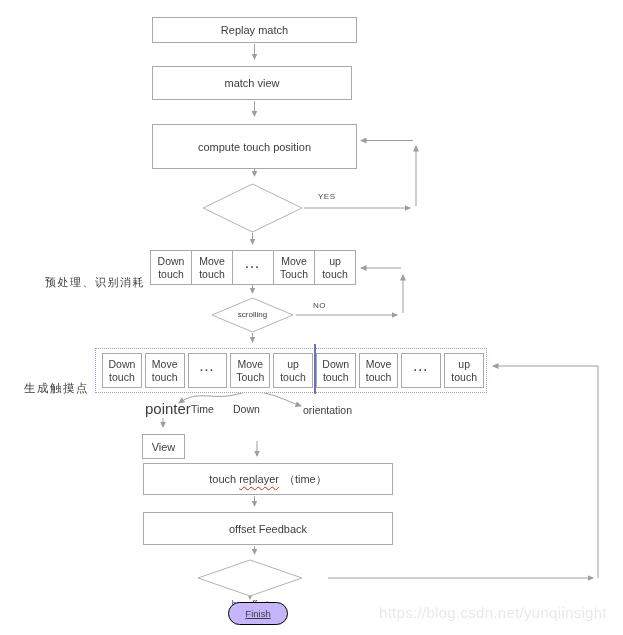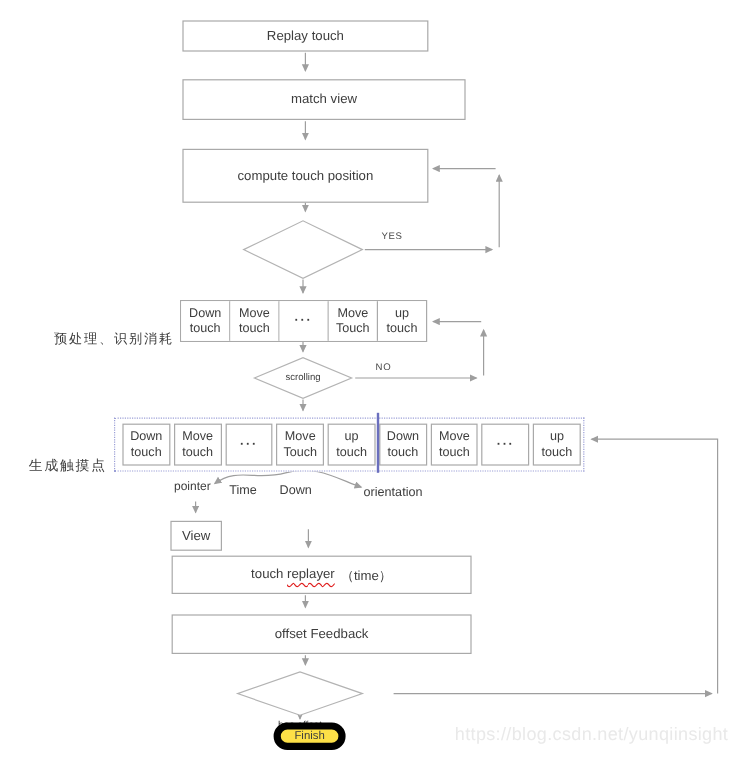--- a/index.html
+++ b/index.html
@@ -15,22 +15,22 @@
   .rowbox{position:absolute;border:1px solid #a9a9a9;background:#fff;display:flex;box-sizing:border-box;}
   .rowbox .cell{flex:1;display:flex;align-items:center;justify-content:center;text-align:center;
        font-size:10.5px;line-height:1.18;color:#3d3d3d;border-right:1px solid #a9a9a9;background:#fff;}
   .rowbox .cell:last-child{border-right:none;}
   .dashed-group{position:absolute;border:1px dotted #9b9fd6;box-sizing:border-box;background:#fff;}
   .row2-cells{position:absolute;display:flex;gap:3px;}
   .row2-cells .cell{flex:1;border:1px solid #a9a9a9;display:flex;align-items:center;justify-content:center;
        text-align:center;font-size:10.5px;line-height:1.18;color:#3d3d3d;background:#fff;box-sizing:border-box;}
   .ellipsis{font-weight:700;font-size:13px;letter-spacing:1.5px;}
   .divider-blue{position:absolute;width:2px;background:#6a6fbe;}
-  .pill{position:absolute;border:6px solid #000000;border-radius:12px;background:#fde047;display:flex;
-       align-items:center;justify-content:center;font-size:9.5px;color:#3d3d3d;box-sizing:border-box;}
+  .pill{position:absolute;border:1px solid #000000;border-radius:12px;background:#c4b5fd;display:flex;
+       align-items:center;justify-content:center;font-size:9.5px;color:#3d3d3d;box-sizing:border-box;text-decoration:underline;}
   .misspelled{text-decoration:underline;text-decoration-style:wavy;text-decoration-color:#e02020;
        text-decoration-thickness:1px;text-underline-offset:3px;}
   .tr-pre{margin-right:3px;}
   .tr-post{margin-left:5px;}
   .watermark{position:absolute;font-size:15px;color:#e9e9e9;letter-spacing:.3px;white-space:nowrap;}
 </style>
 </head>
 <body>
 
 <div id="canvas">
@@ -64,22 +64,22 @@
       <path d="M254.5 546 V554" marker-end="url(#arr)"></path>
       <path d="M250 596.5 V599" marker-end="url(#arr)"></path>
       <path d="M328 578 H593" marker-end="url(#arr)"></path>
       <path d="M598 578 V366 H493" marker-end="url(#arr)"></path>
       <polygon points="203,208 252.5,184 302,208 252.5,232" fill="#fff" stroke="#b3b3b3"></polygon>
       <polygon points="212,315 252.5,298 293,315 252.5,332" fill="#fff" stroke="#b3b3b3"></polygon>
       <polygon points="198,578 250,560 302,578 250,596" fill="#fff" stroke="#b3b3b3"></polygon>
     </g>
   </svg>
 
-  <div class="box" style="left:152px;top:17px;width:205px;height:26px;">Replay touch</div>
-  <div class="box" style="left:152px;top:66px;width:236px;height:34px;">match view</div>
+  <div class="box" style="left:152px;top:17px;width:205px;height:26px;">Replay match</div>
+  <div class="box" style="left:152px;top:66px;width:200px;height:34px;">match view</div>
   <div class="box" style="left:152px;top:124px;width:205px;height:45px;">compute touch position</div>
 
   <div class="diamond-label" style="left:212px;top:310px;width:81px;font-size:8px;">scrolling</div>
   <div class="diamond-label" style="left:198px;top:599px;width:104px;">has offset</div>
 
   <div class="small-label" style="left:318px;top:192px;">YES</div>
   <div class="small-label" style="left:313px;top:301px;">NO</div>
 
   <div class="cjk-label" style="left:45px;top:260px;">预处理、识别消耗</div>
   <div class="rowbox" style="left:150px;top:250px;width:206px;height:35px;">
@@ -98,21 +98,21 @@
     <div class="cell ellipsis">···</div>
     <div class="cell">Move Touch</div>
     <div class="cell">up touch</div>
     <div class="cell">Down touch</div>
     <div class="cell">Move touch</div>
     <div class="cell ellipsis">···</div>
     <div class="cell">up touch</div>
   </div>
   <div class="divider-blue" style="left:314px;top:344px;height:50px;"></div>
 
-  <div class="attr-label" style="left:145px;top:400px;font-size:10px;">pointer</div>
+  <div class="attr-label" style="left:145px;top:400px;font-size:15px;">pointer</div>
   <div class="attr-label" style="left:191px;top:403px;">Time</div>
   <div class="attr-label" style="left:233px;top:403px;">Down</div>
   <div class="attr-label" style="left:303px;top:404px;">orientation</div>
 
   <div class="box" style="left:142px;top:434px;width:43px;height:25px;">View</div>
 
   <div class="box" style="left:143px;top:512px;width:250px;height:33px;">offset Feedback</div>
 
   <div class="box" style="left:143px;top:463px;width:250px;height:32px;">
     <span class="tr-pre">touch</span>

